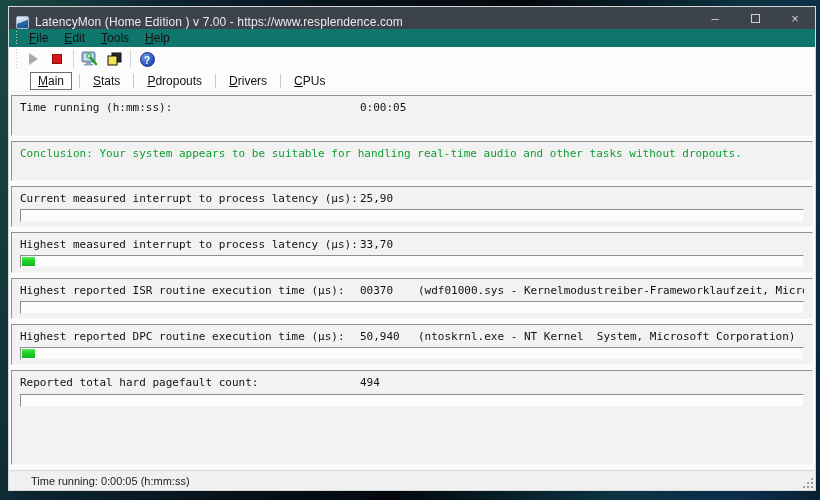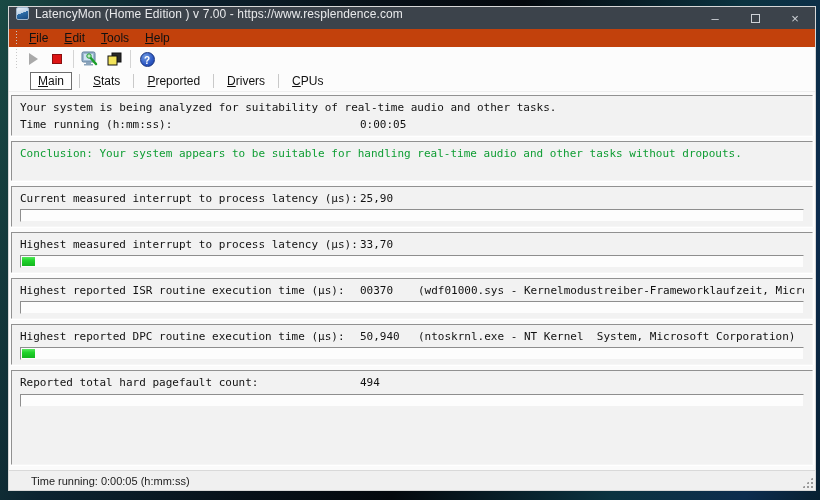--- a/index.html
+++ b/index.html
@@ -12,36 +12,36 @@
   }
   
   .window{
     position:absolute; left:8px; top:6px; right:4px; bottom:9px;
     background:#fbfbfb; display:flex; flex-direction:column;
     border:1px solid #d7d7d7;
   }
   
   .titlebar{
     height:22px; background:var(--titlebar,#3c434b); color:#e9eaec;
-    display:flex; align-items:flex-start; flex:0 0 auto;
+    display:flex; align-items:flex-end; flex:0 0 auto;
   }
   .appicon{
     width:13px; height:13px; margin:0 6px 0 7px;
     background:linear-gradient(160deg,#e8eef5 0%, #bcd2e8 45%, #2d6da8 46%, #174a80 100%);
     border-radius:2px; border:1px solid #9fb6cc; flex:0 0 auto;
   }
   .title-text{ font-size:12px; white-space:nowrap; overflow:hidden; flex:1 1 auto; letter-spacing:.1px; }
   .winbtn{
     width:40px; height:22px; display:flex; align-items:center; justify-content:center;
     color:#cfd3d8; font-size:13px; cursor:default;
   }
   .winbtn .maxbox{ width:9px; height:9px; border:1px solid #cfd3d8; display:block; }
   
   .menubar{
-    height:18px; background:#c2410c; display:flex; align-items:center;
+    height:18px; background:#0f766e; display:flex; align-items:center;
     font-size:12px; color:#111; padding-left:4px; flex:0 0 auto;
   }
   .gripper{
     width:4px; align-self:stretch; margin:2px 3px 2px 1px;
     background-image:repeating-linear-gradient(to bottom,#c9c9c9 0 1px, transparent 1px 3px);
     background-size:1px 100%; background-repeat:no-repeat; background-position:center;
   }
   .menu-item{ padding:1px 8px; }
   .menu-item u{ text-decoration:underline; }
   
@@ -174,33 +174,30 @@
     <span class="tbtn">
       <span class="help-circle">?</span>
     </span>
   </div>
 
   <div class="tabbar">
     <span class="tab selected"><u>M</u><span>ain</span></span>
     <span class="tabsep"></span>
     <span class="tab"><u>S</u><span>tats</span></span>
     <span class="tabsep"></span>
-    <span class="tab"><u>P</u><span>reported</span></span>
+    <span class="tab"><u>P</u><span>dropouts</span></span>
     <span class="tabsep"></span>
     <span class="tab"><u>D</u><span>rivers</span></span>
     <span class="tabsep"></span>
     <span class="tab"><u>C</u><span>PUs</span></span>
   </div>
 
   <div class="content">
 
     <div class="panel p-info">
-      <div class="inforow">
-          <span>Your system is being analyzed for suitability of real-time audio and other tasks.</span>
-        </div>
       <div class="inforow">
         <span class="lbl">Time running (h:mm:ss):</span>
         <span>0:00:05</span>
       </div>
     </div>
 
     <div class="panel p-conclusion">
       <span>Conclusion: Your system appears to be suitable for handling real-time audio and other tasks without dropouts.</span>
     </div>
 

